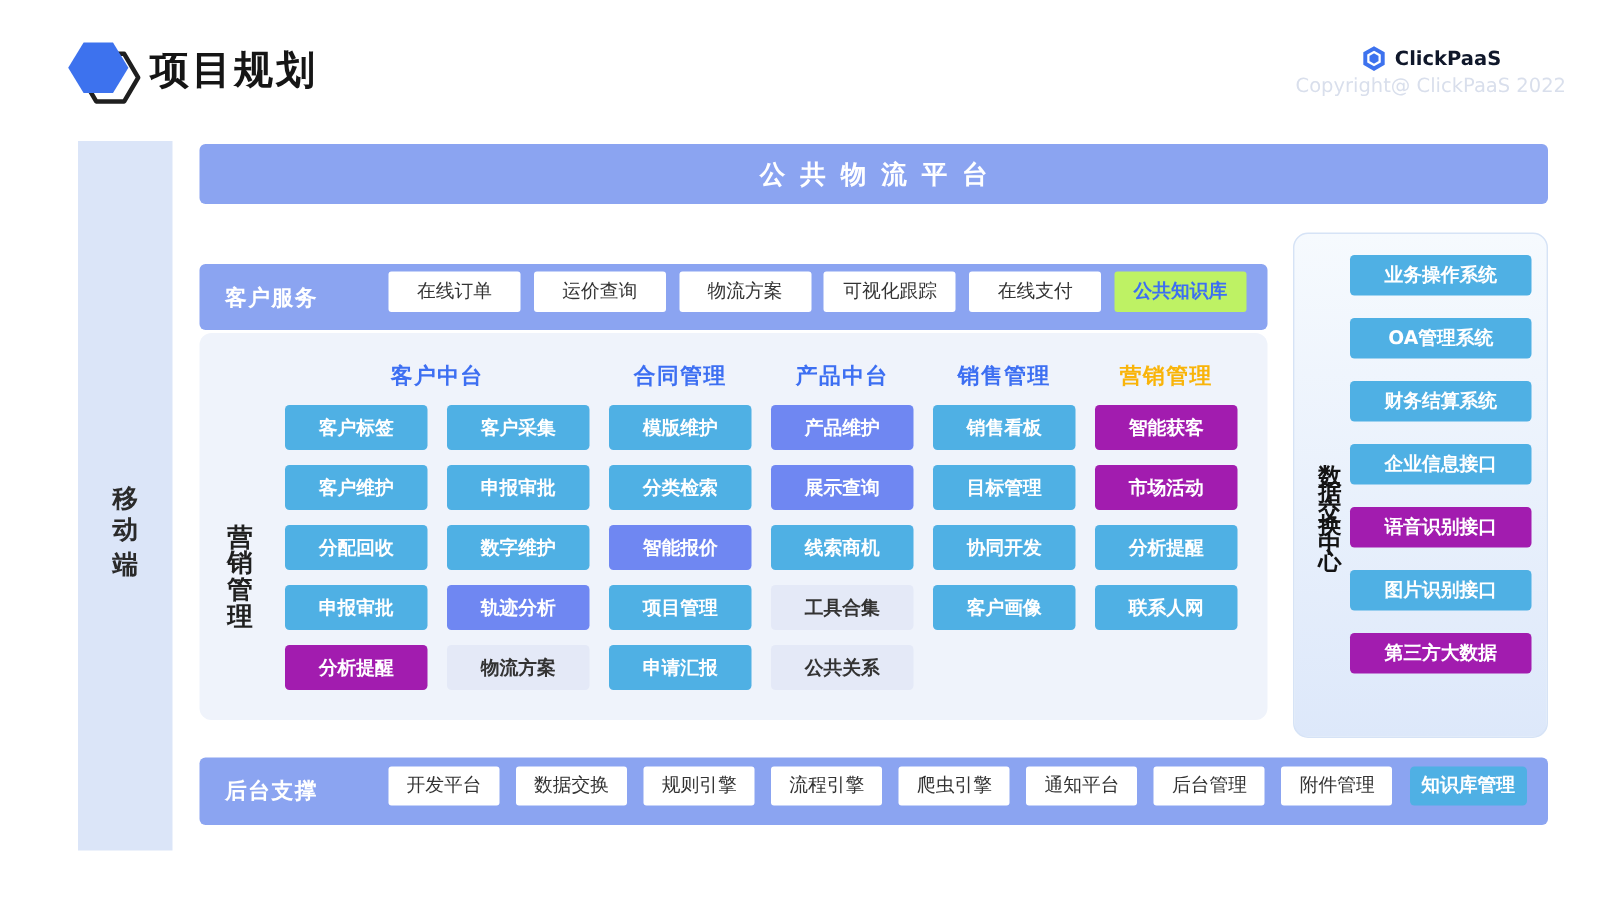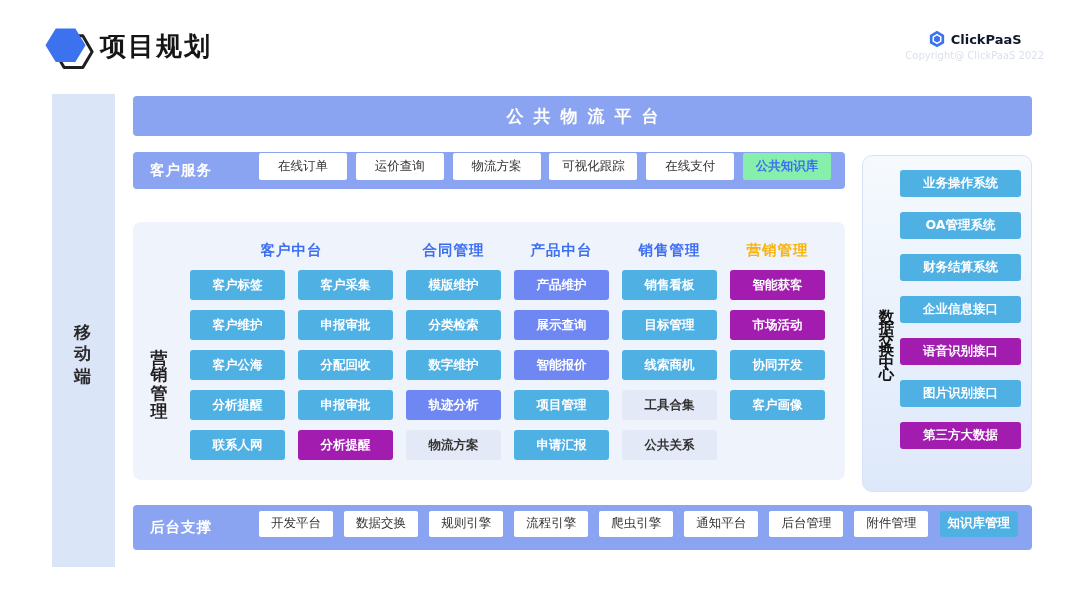--- a/index.html
+++ b/index.html
@@ -9,47 +9,47 @@
     overflow:hidden;
   }
   .abs{position:absolute;}
 
   
   .app-icon{left:38px;top:20px;width:56px;height:56px;}
   .page-title{left:100px;top:29px;font-size:26px;font-weight:bold;color:#151515;letter-spacing:2px;}
   .brand{right:36px;top:30px;text-align:center;}
   .brand-row{display:flex;align-items:center;justify-content:center;gap:5px;}
   .brand-name{font-size:13px;font-weight:bold;color:#0f172a;}
-  .brand-copy{font-size:10px;color:#d9dfec;margin-top:2px;white-space:nowrap;}
+  .brand-copy{font-size:13px;color:#d9dfec;margin-top:2px;white-space:nowrap;}
 
   
   .rail{left:52px;top:94px;width:63px;height:473px;background:#dbe5f8;
         display:flex;align-items:center;justify-content:center;}
 
   .v-label{writing-mode:vertical-lr;text-orientation:upright;font-weight:bold;color:#2a2a2a;}
   .rail .v-label{font-size:17px;letter-spacing:22px;transform:translateY(11px);}
 
   
   .banner{left:133px;top:96px;width:899px;height:40px;background:#8ba4f1;border-radius:4px;
           display:flex;align-items:center;justify-content:center;}
   .banner span{color:#ffffff;font-size:17px;font-weight:bold;letter-spacing:10px;text-indent:10px;}
 
   
   .blue-row{background:#8ba4f1;border-radius:4px;display:flex;align-items:center;}
-  .cs-row{left:133px;top:152px;width:712px;height:37px;}
+  .cs-row{left:133px;top:176px;width:712px;height:44px;}
   .bs-row{left:133px;top:505px;width:899px;height:45px;}
   .row-label{color:#ffffff;font-size:14.5px;font-weight:bold;margin-left:17px;white-space:nowrap;letter-spacing:1px;}
   .row-buttons{flex:1;display:flex;align-items:center;justify-content:space-between;margin:0 14px 8px 28px;padding-left:19px;}
 
   .btn{display:flex;align-items:center;justify-content:center;border-radius:2px;
        font-size:12.5px;white-space:nowrap;box-sizing:border-box;}
   .row-buttons .btn{height:27px;min-width:88px;padding:0 10px;}
   .bs-row .row-buttons .btn{height:26px;min-width:74px;padding:0 8px;}
   .btn.white{background:#ffffff;color:#333333;}
-  .btn.highlight{background:#86efac;color:#3d6ff2;font-weight:bold;}
+  .btn.highlight{background:#bef264;color:#3d6ff2;font-weight:bold;}
   .btn.cyan{background:#4fb0e4;color:#ffffff;font-weight:bold;border-radius:3px;}
   .btn.indigo{background:#6f87f2;color:#ffffff;font-weight:bold;border-radius:3px;}
   .btn.orange{background:#a21caf;color:#ffffff;font-weight:bold;border-radius:3px;}
   .btn.lavender{background:#e4e9f7;color:#333333;font-weight:bold;border-radius:3px;}
 
   
   .panel{left:133px;top:222px;width:712px;height:258px;background:#eff3fb;border-radius:8px;}
   .panel .v-label{position:absolute;left:10px;top:40px;height:200px;width:34px;
                   display:flex;align-items:center;justify-content:center;
                   font-size:17px;letter-spacing:18px;transform:translateY(9px);color:#1f1f1f;}
@@ -126,21 +126,20 @@
       <div class="btn cyan">模版维护</div>
       <div class="btn indigo">产品维护</div>
       <div class="btn cyan">销售看板</div>
       <div class="btn orange">智能获客</div>
       <div class="btn cyan">客户维护</div>
       <div class="btn cyan">申报审批</div>
       <div class="btn cyan">分类检索</div>
       <div class="btn indigo">展示查询</div>
       <div class="btn cyan">目标管理</div>
       <div class="btn orange">市场活动</div>
-      <div class="btn cyan">客户公海</div>
       <div class="btn cyan">分配回收</div>
       <div class="btn cyan">数字维护</div>
       <div class="btn indigo">智能报价</div>
       <div class="btn cyan">线索商机</div>
       <div class="btn cyan">协同开发</div>
       <div class="btn cyan">分析提醒</div>
       <div class="btn cyan">申报审批</div>
       <div class="btn indigo">轨迹分析</div>
       <div class="btn cyan">项目管理</div>
       <div class="btn lavender">工具合集</div>

